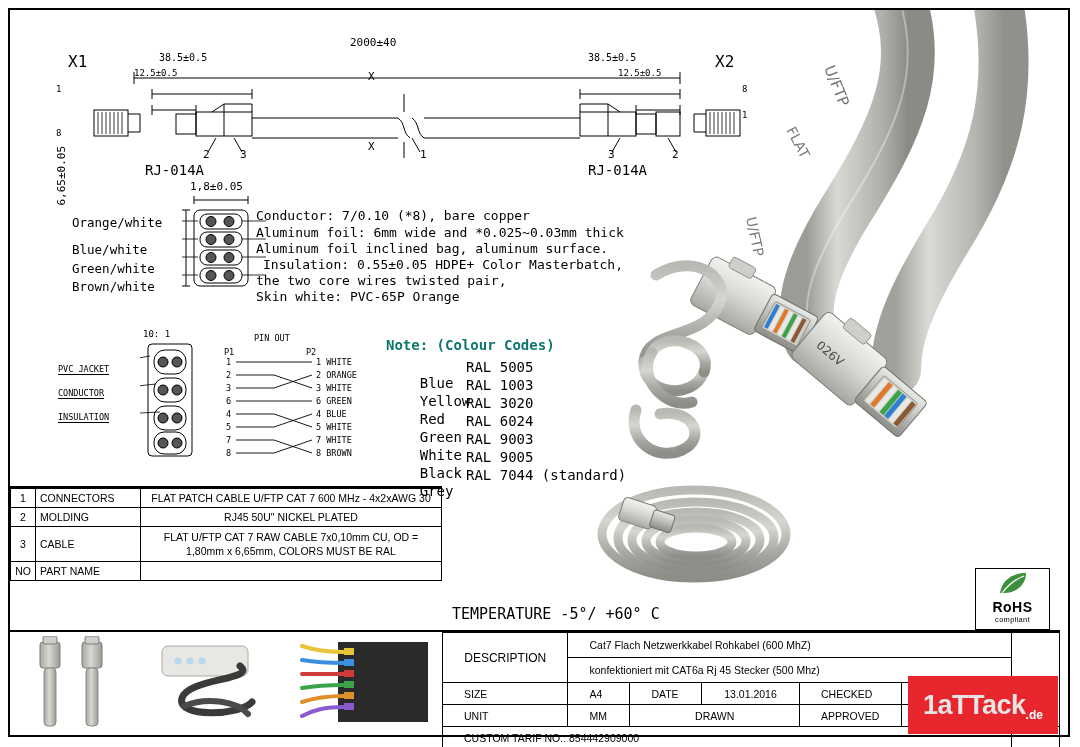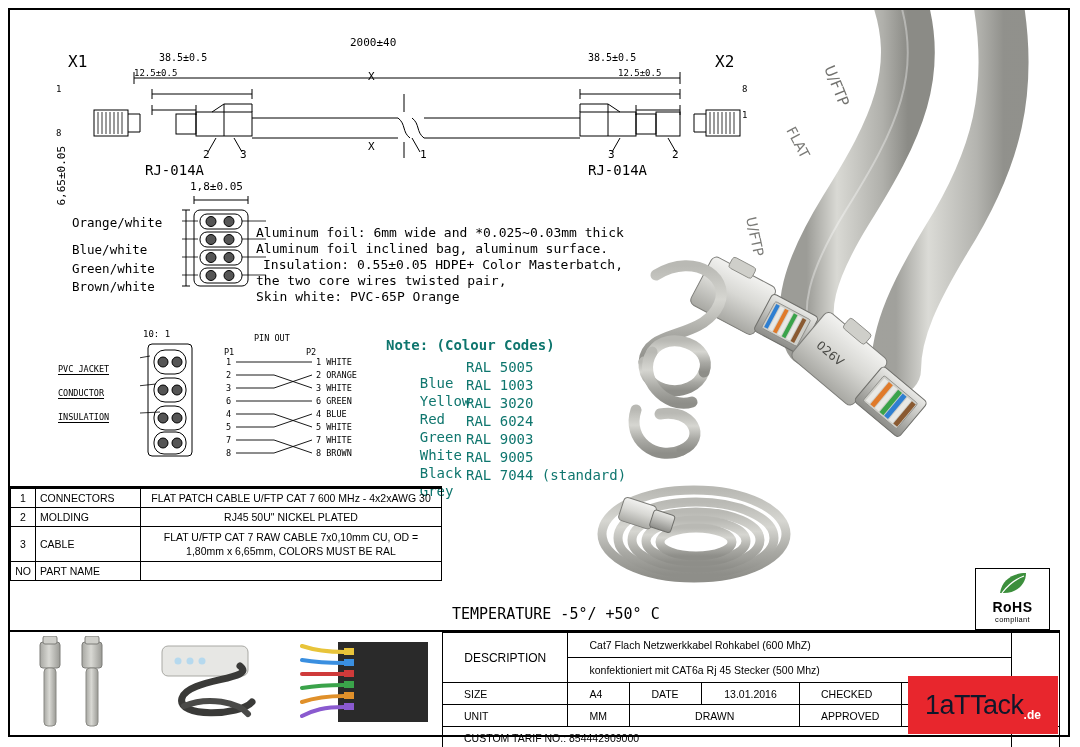--- a/index.html
+++ b/index.html
@@ -57,21 +57,21 @@
     white-space: pre;
     line-height: 16px;
   }
 
   
   .pin-text { font-family: "DejaVu Sans Mono", monospace; font-size: 8.5px; color: #000; white-space: pre;}
   .pin-head { font-family: "DejaVu Sans Mono", monospace; font-size: 8.5px; color: #000; }
 
   
   .note-title { font-family: "DejaVu Sans Mono", monospace; font-size: 14px; font-weight: bold; color: #0f766e; }
-  .note-row { font-family: "DejaVu Sans Mono", monospace; font-size: 14px; color: #0f766e; white-space: pre; }
+  .note-row { font-family: "DejaVu Sans Mono", monospace; font-size: 14px; color: #000000; white-space: pre; }
 
   
   .parts-table {
     position: absolute;
     left: 10px;
     top: 488px;
     width: 432px;
     border-collapse: collapse;
     font-family: "Liberation Sans", sans-serif;
     font-size: 10.5px;
@@ -135,24 +135,24 @@
     top: 676px;
     width: 150px;
     height: 58px;
     background: #e8262d;
     display: flex;
     align-items: center;
     justify-content: center;
     overflow: hidden;
   }
   .logo-text {
-    color: #0f172a;
+    color: #e5e5e5;
     font-family: "Liberation Sans", sans-serif;
     font-size: 27px;
-    font-weight: normal;
+    font-weight: bold;
     letter-spacing: -0.5px;
     text-align: right;
   }
   .logo-de {
     color: #fff;
     font-family: "Liberation Sans", sans-serif;
     font-size: 12px;
     font-weight: bold;
     align-self: flex-end;
     margin-bottom: 12px;
@@ -422,20 +422,21 @@
         <line x1="2" y1="83" x2="18" y2="83"></line>
       </g>
     </svg>
   </div>
 
   <div class="abs cond-label" style="left:72px; top:215px;">Orange/white</div>
   <div class="abs cond-label" style="left:72px; top:242px;">Blue/white</div>
   <div class="abs cond-label" style="left:72px; top:261px;">Green/white</div>
   <div class="abs cond-label" style="left:72px; top:279px;">Brown/white</div>
 
+  <div class="abs cond-desc" style="left:256px; top:208px;">Conductor: 7/0.10 (*8), bare copper</div>
   <div class="abs cond-desc" style="left:256px; top:225px;">Aluminum foil: 6mm wide and *0.025~0.03mm thick</div>
   <div class="abs cond-desc" style="left:256px; top:241px;">Aluminum foil inclined bag, aluminum surface.</div>
   <div class="abs cond-desc" style="left:263px; top:257px;">Insulation: 0.55±0.05 HDPE+ Color Masterbatch,</div>
   <div class="abs cond-desc" style="left:256px; top:273px;">the two core wires twisted pair,</div>
   <div class="abs cond-desc" style="left:256px; top:289px;">Skin white: PVC-65P Orange</div>
 
   <div class="abs pin-head" style="left:143px; top:329px; font-size:9px;">10: 1</div>
 
   <div class="abs" style="left:140px; top:340px;">
     <svg width="60" height="120" viewBox="0 0 60 120" xmlns="http://www.w3.org/2000/svg">
@@ -560,21 +561,21 @@
       <td class="pt-desc" style="line-height:14px;">FLAT U/FTP CAT 7 RAW CABLE 7x0,10mm CU, OD = 1,80mm x 6,65mm, COLORS MUST BE RAL</td>
     </tr>
     <tr>
       <td class="pt-no">NO</td>
       <td class="pt-name">PART NAME</td>
       <td class="pt-desc"></td>
     </tr>
   </tbody>
     </table>
 
-  <div class="temp-text">TEMPERATURE -5°/ +50° C</div>
+  <div class="temp-text">TEMPERATURE -5°/ +60° C</div>
 
   <div class="line-h" style="left:442px; top:630px; width:618px; height:2px;"></div>
   <div class="line-h" style="left:10px; top:630px; width:432px; height:2px;"></div>
 
   <table class="tb">
     <tbody>
         <tr>
       <td rowspan="2" style="width:92px; text-align:center; font-size:12px;">DESCRIPTION</td>
       <td colspan="6" style="height:20px;">Cat7 Flach Netzwerkkabel Rohkabel (600 MhZ)</td>
       <td rowspan="3" style="width:104px; border-bottom:0;"></td>

